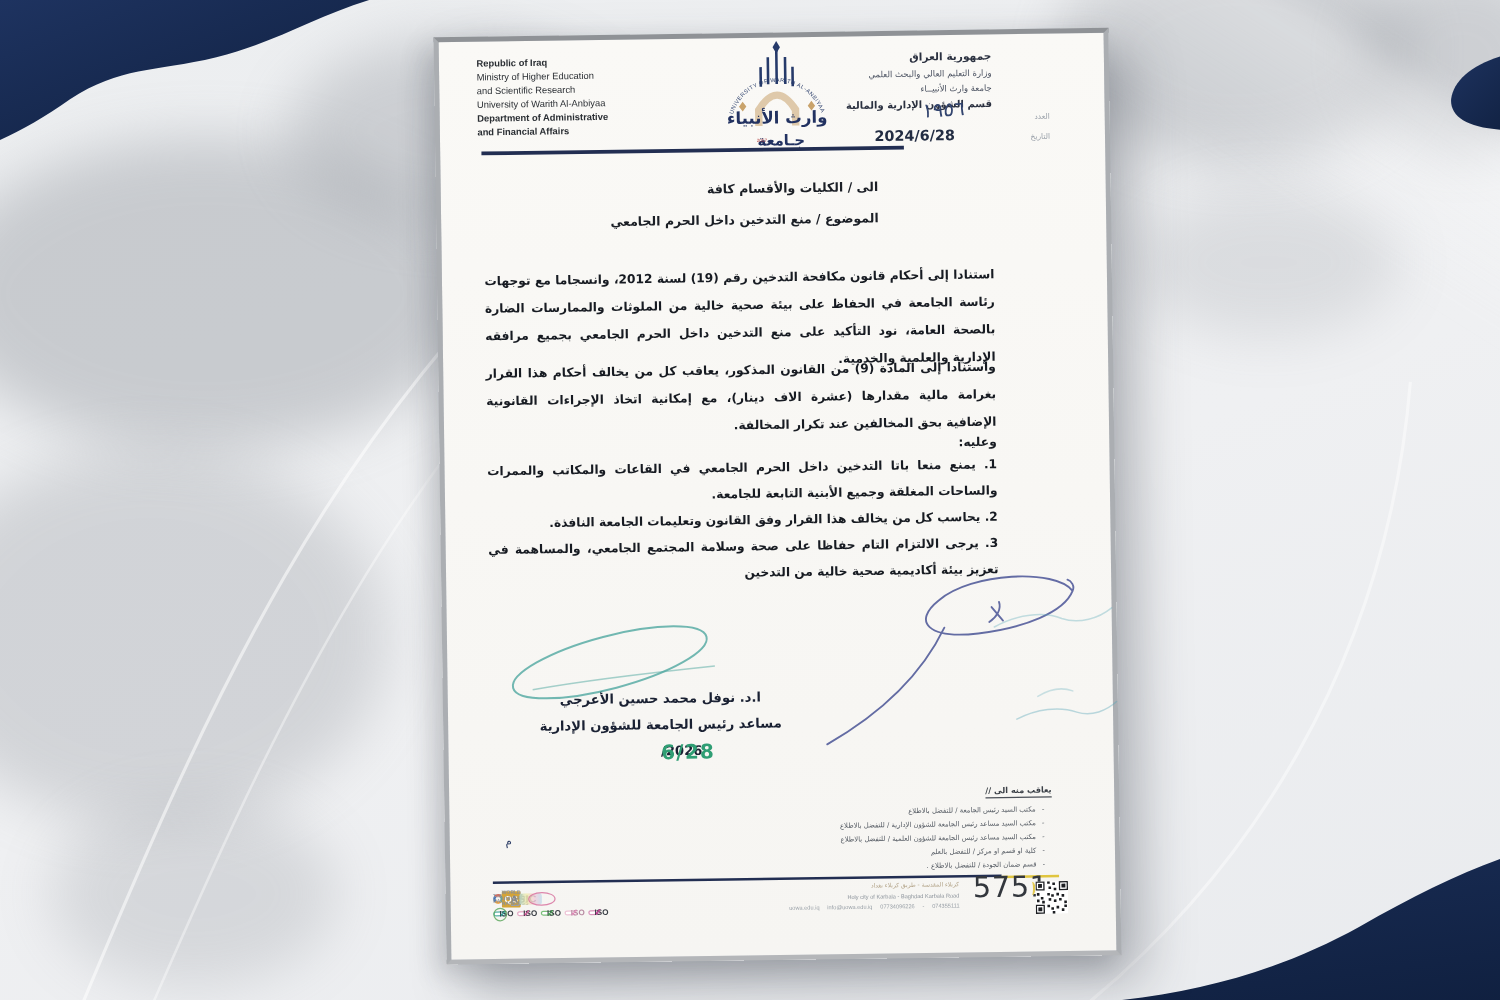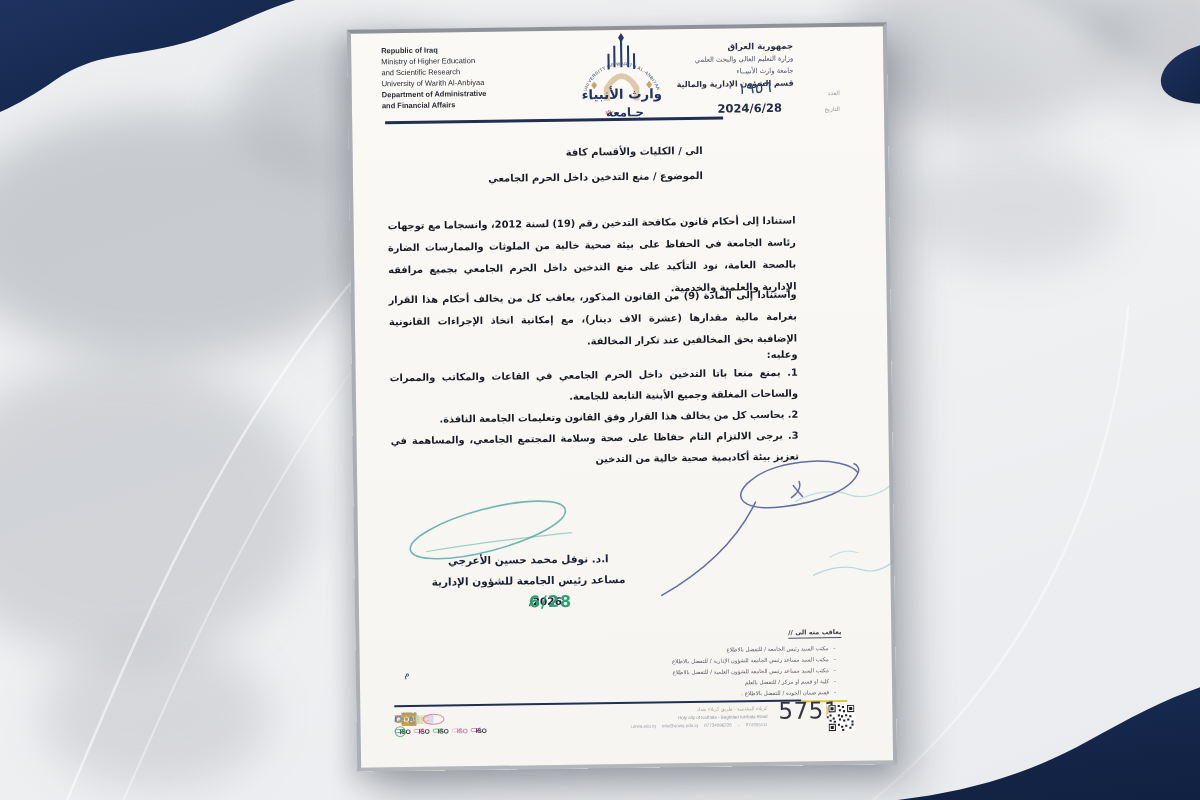--- a/index.html
+++ b/index.html
@@ -33,21 +33,21 @@
   .hdr-en .b{font-weight:700;}
   .hdr-ar{right:90px;top:12px;direction:rtl;text-align:right;color:#2b3140;font-family:"DejaVu Sans",sans-serif;}
   .hdr-ar div{position:static;}
   .ar1{font-size:8.5px;font-weight:700;line-height:13px;}
   .ar2,.ar3{font-size:6.8px;line-height:12px;color:#4a5160;}
   .ar4{font-size:8px;font-weight:700;line-height:13px;}
   .lbl{right:44px;font-size:6px;color:#99a0a9;direction:rtl;}
   .lbl-num{top:62px;}
   .lbl-date{top:78px;}
   .hand-num{right:112px;top:50px;font-size:16px;letter-spacing:3px;color:#33456f;font-family:"DejaVu Sans",sans-serif;transform:rotate(-3deg) skewX(-6deg);}
-  .hdr-date{right:102px;top:73px;font-size:11.5px;font-weight:700;color:#232d43;font-family:"DejaVu Sans",sans-serif;}
+  .hdr-date{right:120px;top:73px;font-size:11.5px;font-weight:700;color:#232d43;font-family:"DejaVu Sans",sans-serif;}
   .hdr-rule{left:33px;top:88px;width:338px;height:2.5px;background:#222e52;}
 
   
   .emblem{left:220px;top:-2px;width:100px;height:110px;}
 
   
   .addressee{right:182px;top:116px;direction:rtl;font-family:"DejaVu Sans",sans-serif;font-size:10px;font-weight:700;color:#1b1f26;white-space:nowrap;}
   .subject{right:182px;top:141px;direction:rtl;font-family:"DejaVu Sans",sans-serif;font-size:10px;font-weight:700;color:#1b1f26;white-space:nowrap;}
 
   

